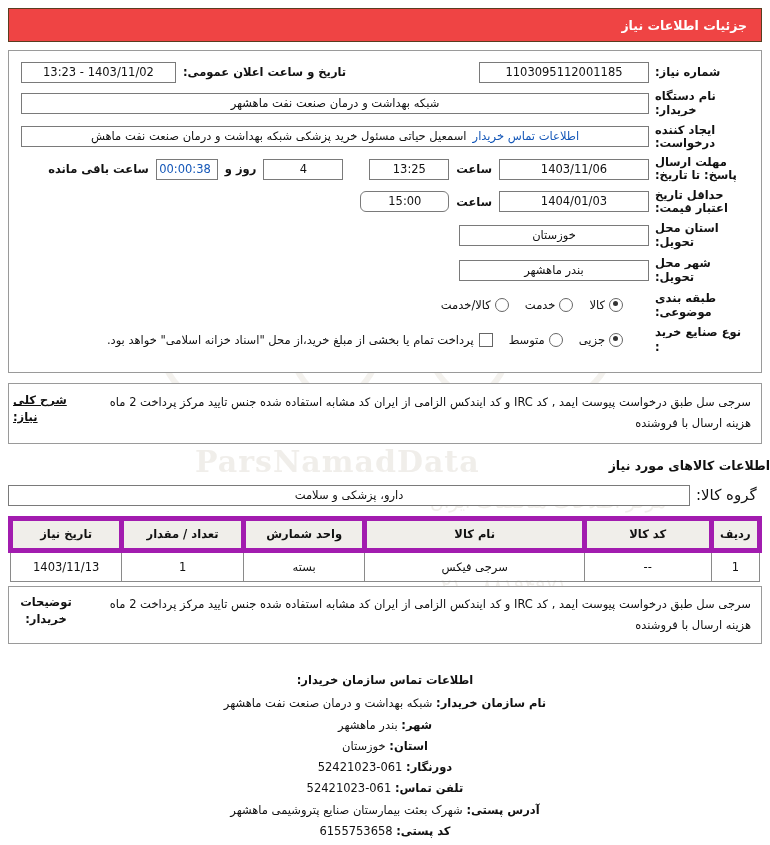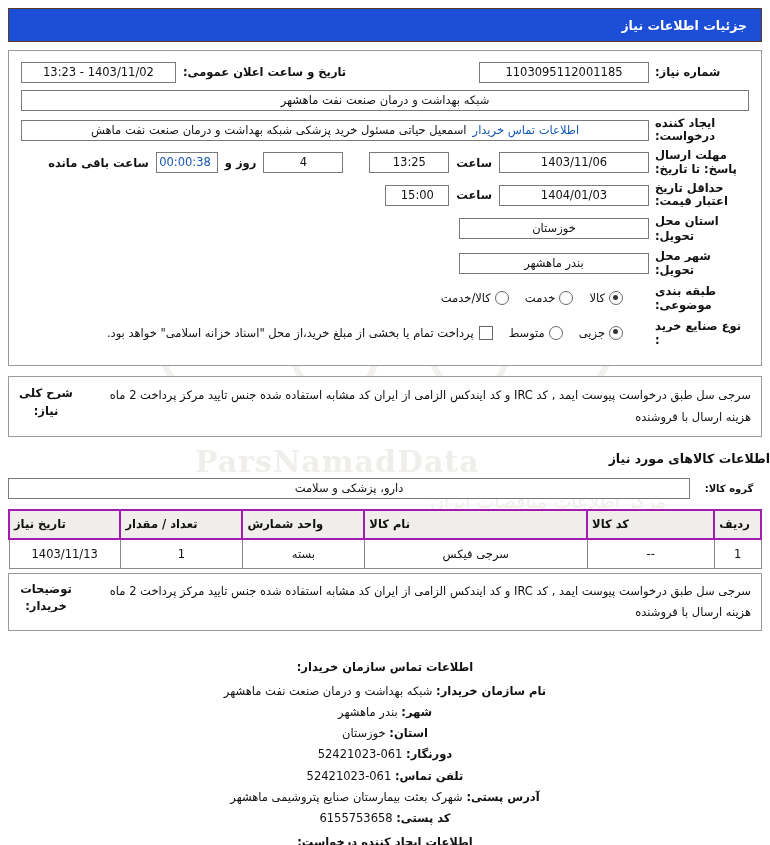--- a/index.html
+++ b/index.html
@@ -19,21 +19,21 @@
   .page {
     width: 770px;
     height: 845px;
     position: relative;
     box-sizing: border-box;
   }
   
   .header-bar {
     margin: 8px 8px 0 8px;
     height: 34px;
-    background: #1d4ed8;
+    background: #ef4444;
     border: 1px solid #5a3d20;
     display: flex;
     align-items: center;
     justify-content: flex-start;
     padding: 16px 14px;
     box-sizing: border-box;
   }
   .header-title {
     color: #ffffff;
     font-size: 12.5px;
@@ -185,25 +185,26 @@
     min-height: 56px;
     background: #fff;
     position: relative;
     z-index: 2;
   }
   .desc-label {
     width: 74px;
     flex: none;
     font-weight: bold;
     font-size: 11.5px;
-    text-align: center;
+    text-align: left;
     padding: 8px 4px;
     box-sizing: border-box;
     line-height: 1.5;
     border-right: none;
+    text-decoration: underline;
   }
   .desc-body {
     flex: 1 1 auto;
     padding: 8px 10px;
     font-size: 11.5px;
     line-height: 1.85;
     text-align: right;
   }
   
   .section-title {
@@ -217,43 +218,43 @@
   .group-row {
     margin: 0 8px 10px 8px;
     display: flex;
     align-items: center;
     position: relative;
     z-index: 2;
   }
   .group-lbl {
     width: 72px;
     flex: none;
-    font-weight: bold;
-    font-size: 10px;
-    text-align: center;
+    font-weight: normal;
+    font-size: 15px;
+    text-align: left;
     padding-left: 6px;
     box-sizing: border-box;
   }
   
   table.goods {
     margin: 0 8px;
     width: calc(100% - 16px);
     border-collapse: collapse;
     position: relative;
     z-index: 2;
     background: transparent;
   }
   table.goods th {
     background: #f0eeea;
-    border: 2px solid #a21caf;
+    border: 5px solid #a21caf;
     font-size: 11.5px;
     font-weight: bold;
     height: 23px;
     padding: 2px 4px;
-    text-align: left;
+    text-align: center;
     color: #111;
   }
   table.goods td {
     border: 1px solid #8a8a8a;
     font-size: 11.5px;
     height: 24px;
     padding: 2px 4px;
     text-align: center;
     background: transparent;
   }
@@ -333,20 +334,21 @@
   <div class="outer">
 
     <div class="row">
       <div class="lbl">شماره نیاز:</div>
       <div class="field" style="width:170px;">1103095112001185</div>
       <div class="cell-lbl" style="flex:1 1 auto; text-align:left;">تاریخ و ساعت اعلان عمومی:</div>
       <div class="field" style="width:155px;">1403/11/02 - 13:23</div>
     </div>
 
     <div class="row">
+      <div class="lbl">نام دستگاه خریدار:</div>
       <div class="field f-grow">شبکه بهداشت و درمان صنعت نفت ماهشهر</div>
     </div>
 
     <div class="row">
       <div class="lbl lbl-2">ایجاد کننده درخواست:</div>
       <div class="field f-grow" style="display:flex; align-items:center; justify-content:center; gap:6px;">
         <span class="link">اطلاعات تماس خریدار</span>
         <span>اسمعیل حیاتی مسئول خرید پزشکی شبکه بهداشت و درمان صنعت نفت ماهش</span>
       </div>
     </div>
@@ -360,21 +362,21 @@
       <div class="field" style="width:80px;">4</div>
       <div class="cell-lbl">روز و</div>
       <div class="field" style="width:62px; color:#1457b8;">00:00:38</div>
       <div class="cell-lbl">ساعت باقی مانده</div>
     </div>
 
     <div class="row">
       <div class="lbl lbl-2">حداقل تاریخ اعتبار قیمت:</div>
       <div class="field" style="width:150px;">1404/01/03</div>
       <div class="cell-lbl">ساعت</div>
-      <div class="field" style="width:64px;">15:00</div>
+      <div class="field" style="width:89px;border-radius:6px;">15:00</div>
       <div style="flex:1 1 auto;"></div>
     </div>
 
     <div class="row">
       <div class="lbl">استان محل تحویل:</div>
       <div class="field" style="width:190px;">خوزستان</div>
       <div style="flex:1 1 auto;"></div>
     </div>
 
     <div class="row">

